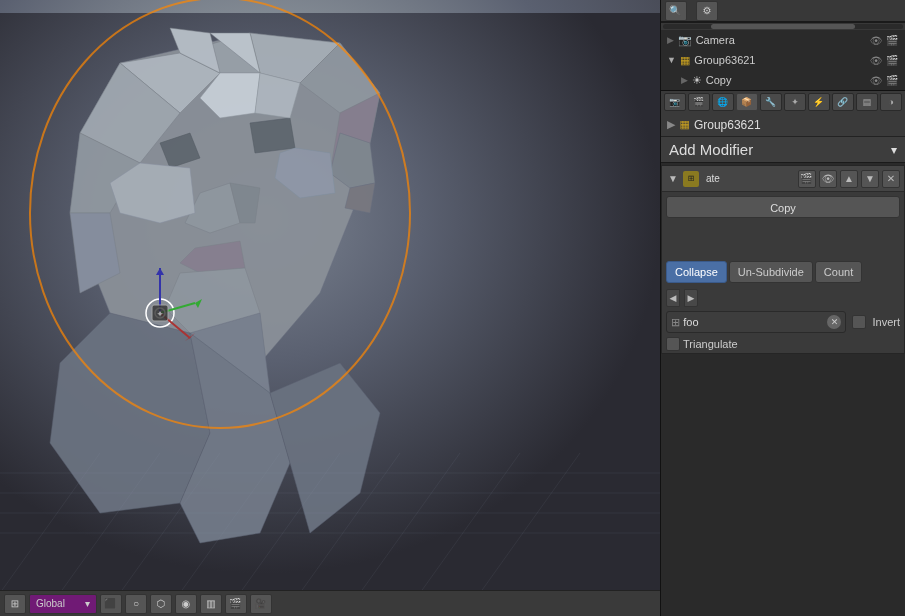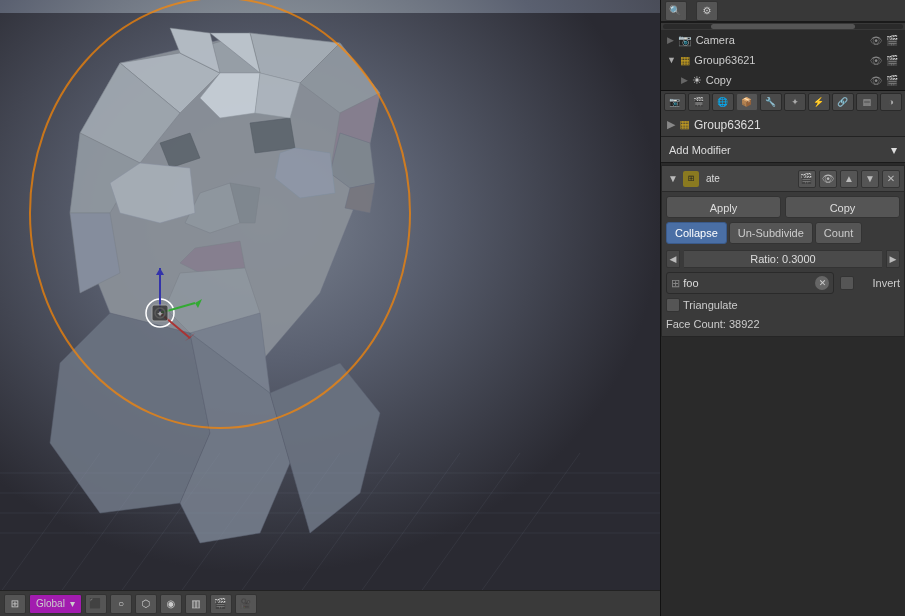--- a/index.html
+++ b/index.html
@@ -45,30 +45,30 @@
       background: #3a3a3a;
       border-top: 1px solid #222;
       display: flex;
       align-items: center;
       padding: 0 4px;
       gap: 3px;
     }
 
     .vp-btn {
       height: 20px;
-      background: #a21caf;
+      background: #701a75;
       border: 1px solid #333;
       border-radius: 2px;
       color: #ccc;
       font-size: 10px;
       padding: 0 6px;
       cursor: pointer;
       display: flex;
       align-items: center;
-      gap: 5px;
+      gap: 20px;
     }
 
     .vp-icon-btn {
       width: 22px;
       height: 20px;
       background: #555;
       border: 1px solid #333;
       border-radius: 2px;
       color: #ccc;
       font-size: 10px;
@@ -267,20 +267,21 @@
       height: 22px;
       padding: 0 8px;
       background: #555;
       border: 1px solid #333;
       border-radius: 3px;
       color: #ccc;
       font-size: 11px;
       cursor: pointer;
       display: flex;
       align-items: center;
+      margin-top: 39px;
     }
 
     .mod-tab.active {
       background: #4a6fa5;
       border-color: #3a5a8a;
       color: #fff;
     }
 
     
     .modifier-field-row {
@@ -360,21 +361,21 @@
       align-items: center;
       justify-content: center;
       cursor: pointer;
       font-size: 9px;
       color: #ccc;
     }
 
     .invert-wrap {
       display: flex;
       align-items: center;
-      gap: 18px;
+      gap: 6px;
     }
 
     .checkbox-sq {
       width: 14px;
       height: 14px;
       background: #555;
       border: 1px solid #333;
       border-radius: 2px;
     }
 
@@ -615,73 +616,68 @@
 
     <div class="breadcrumb-bar">
       <span style="color:#888;font-size:11px;">▶</span>
       <span style="font-size:11px;color:#c8a020;">▦</span>
       <span style="color:#ddd;font-size:12px;font-weight:500;">Group63621</span>
     </div>
 
     <div class="properties-content">
 
       <div class="modifier-header">
-        <span style="flex:1;font-size:11px;color:#ddd;">Add Modifier</span>
+        <span style="flex:1;font-size:15px;color:#ddd;">Add Modifier</span>
         <button class="add-modifier-btn">▾</button>
       </div>
 
       <div class="modifier-item">
 
         <div class="modifier-item-header">
           <div class="mod-expand-btn">▼</div>
           <div class="mod-icon" style="background:#8a7a20;">⊞</div>
           <span style="font-size:10px;color:#ddd;flex:1;padding:0 4px;">
             <span>ate</span>
           </span>
           <div class="mod-action-btn" style="font-size:10px;">🎬</div>
           <div class="mod-action-btn" style="font-size:10px;">👁</div>
           <div class="mod-action-btn">▲</div>
           <div class="mod-action-btn">▼</div>
           <div class="mod-action-btn">✕</div>
         </div>
 
         <div class="modifier-actions-row">
-          <div class="action-btn">Apply</div>
           <div class="action-btn">Copy</div>
         </div>
 
         <div class="modifier-tabs-row">
           <div class="mod-tab active">Collapse</div>
           <div class="mod-tab">Un-Subdivide</div>
           <div class="mod-tab">Count</div>
         </div>
 
         <div class="modifier-field-row">
           <div class="field-arrow-left">◀</div>
-          <div class="field-value">Ratio: 0.3000</div>
           <div class="field-arrow-right">▶</div>
         </div>
 
         <div class="modifier-foo-row">
           <div class="foo-input-wrap">
             <span style="font-size:11px;color:#888;">⊞</span>
             <span style="flex:1;font-size:11px;color:#ddd;cursor:text;">foo</span>
             <div class="foo-clear">✕</div>
           </div>
           <div class="invert-wrap">
             <div class="checkbox-sq"></div>
             <span style="font-size:11px;color:#ccc;">Invert</span>
           </div>
         </div>
 
         <div class="modifier-triangulate-row">
           <div class="checkbox-sq"></div>
           <span style="font-size:11px;color:#ccc;text-align:right;">Triangulate</span>
         </div>
 
-        <div class="face-count-row">
-          <span>Face Count: 38922</span>
-        </div>
 
       </div>
     </div>
   </div>
 </div>
 
 </body></html>

